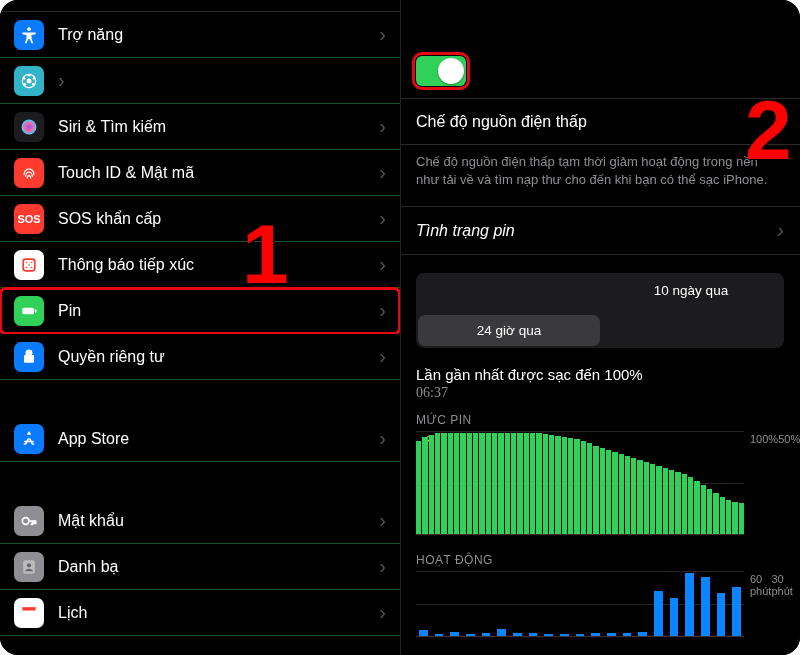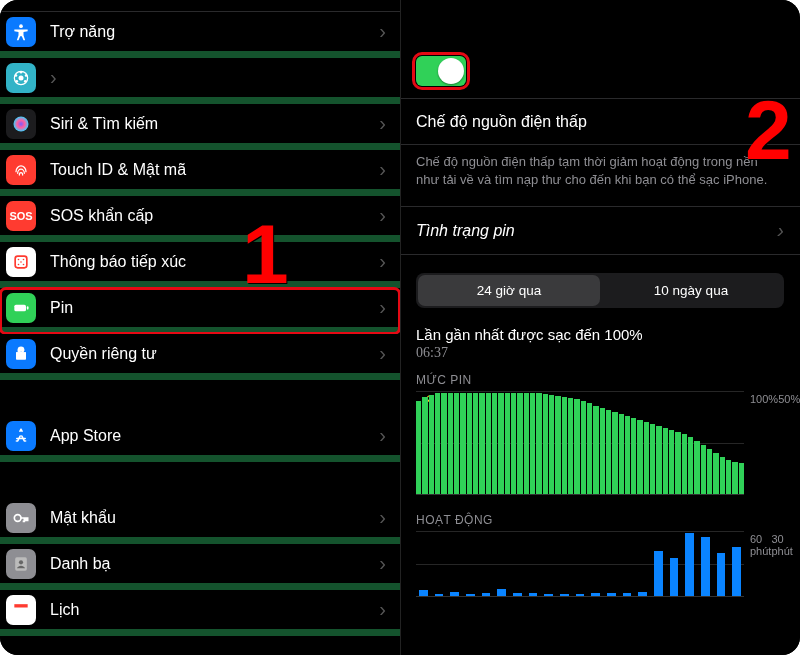--- a/index.html
+++ b/index.html
@@ -21,22 +21,22 @@
   .pane { position: relative; overflow: hidden; }
   .pane-left { width: 400px; background: #000; }
   .pane-right { width: 400px; background: #000; }
   .divider { position: absolute; left: 400px; top: 0; width: 1px; height: 100%; background: #222; }
 
   
   .list-group { }
   .cell {
     display: flex; align-items: center;
     height: 46px;
-    padding: 0 14px 0 6px;
-    border-bottom: 7px solid #14532d;
+    padding: 0 14px 0 14px;
+    border-bottom: 1px solid #14532d;
     background: #000;
     position: relative;
   }
   .cell .icon-wrap {
     width: 30px; height: 30px; border-radius: 7px;
     display: flex; align-items: center; justify-content: center;
     margin-right: 14px;
     flex-shrink: 0;
   }
   .cell .label { color: #fff; font-size: 16px; flex: 1; }
@@ -72,21 +72,21 @@
     padding: 8px 16px 18px;
   }
   .seg {
     display: flex; margin: 18px 16px 10px;
     background: #1c1c1e; border-radius: 8px; padding: 2px;
   }
   .seg-item {
     flex: 1; text-align: center; padding: 8px 0;
     color: #fff; font-size: 13.5px; border-radius: 7px;
   }
-  .seg-item.active { background: #3a3a3c; }
+  .seg-item.active { background: #3a3a3c; margin-top: 40px; }
 
   .charge-line { color: #fff; font-size: 15px; padding: 8px 16px 0; }
   .charge-time { color: #8e8e93; font-size: 14px; padding: 2px 16px 8px; font-family: Liberation Serif, serif; }
 
   .chart-sec { padding: 4px 16px 2px; }
   .chart-title { color: #8e8e93; font-size: 12px; letter-spacing: 0.5px; margin-bottom: 4px; }
   .chart-box { position: relative; height: 104px; display: flex; }
   .chart-area { flex: 1; position: relative; border-bottom: 1px solid #333; overflow: hidden; }
   .y-labels { width: 40px; display: flex; flex-direction: row; justify-content: space-between; font-size: 11px; color: #8e8e93; padding: 2px 0 2px 6px; }
 

